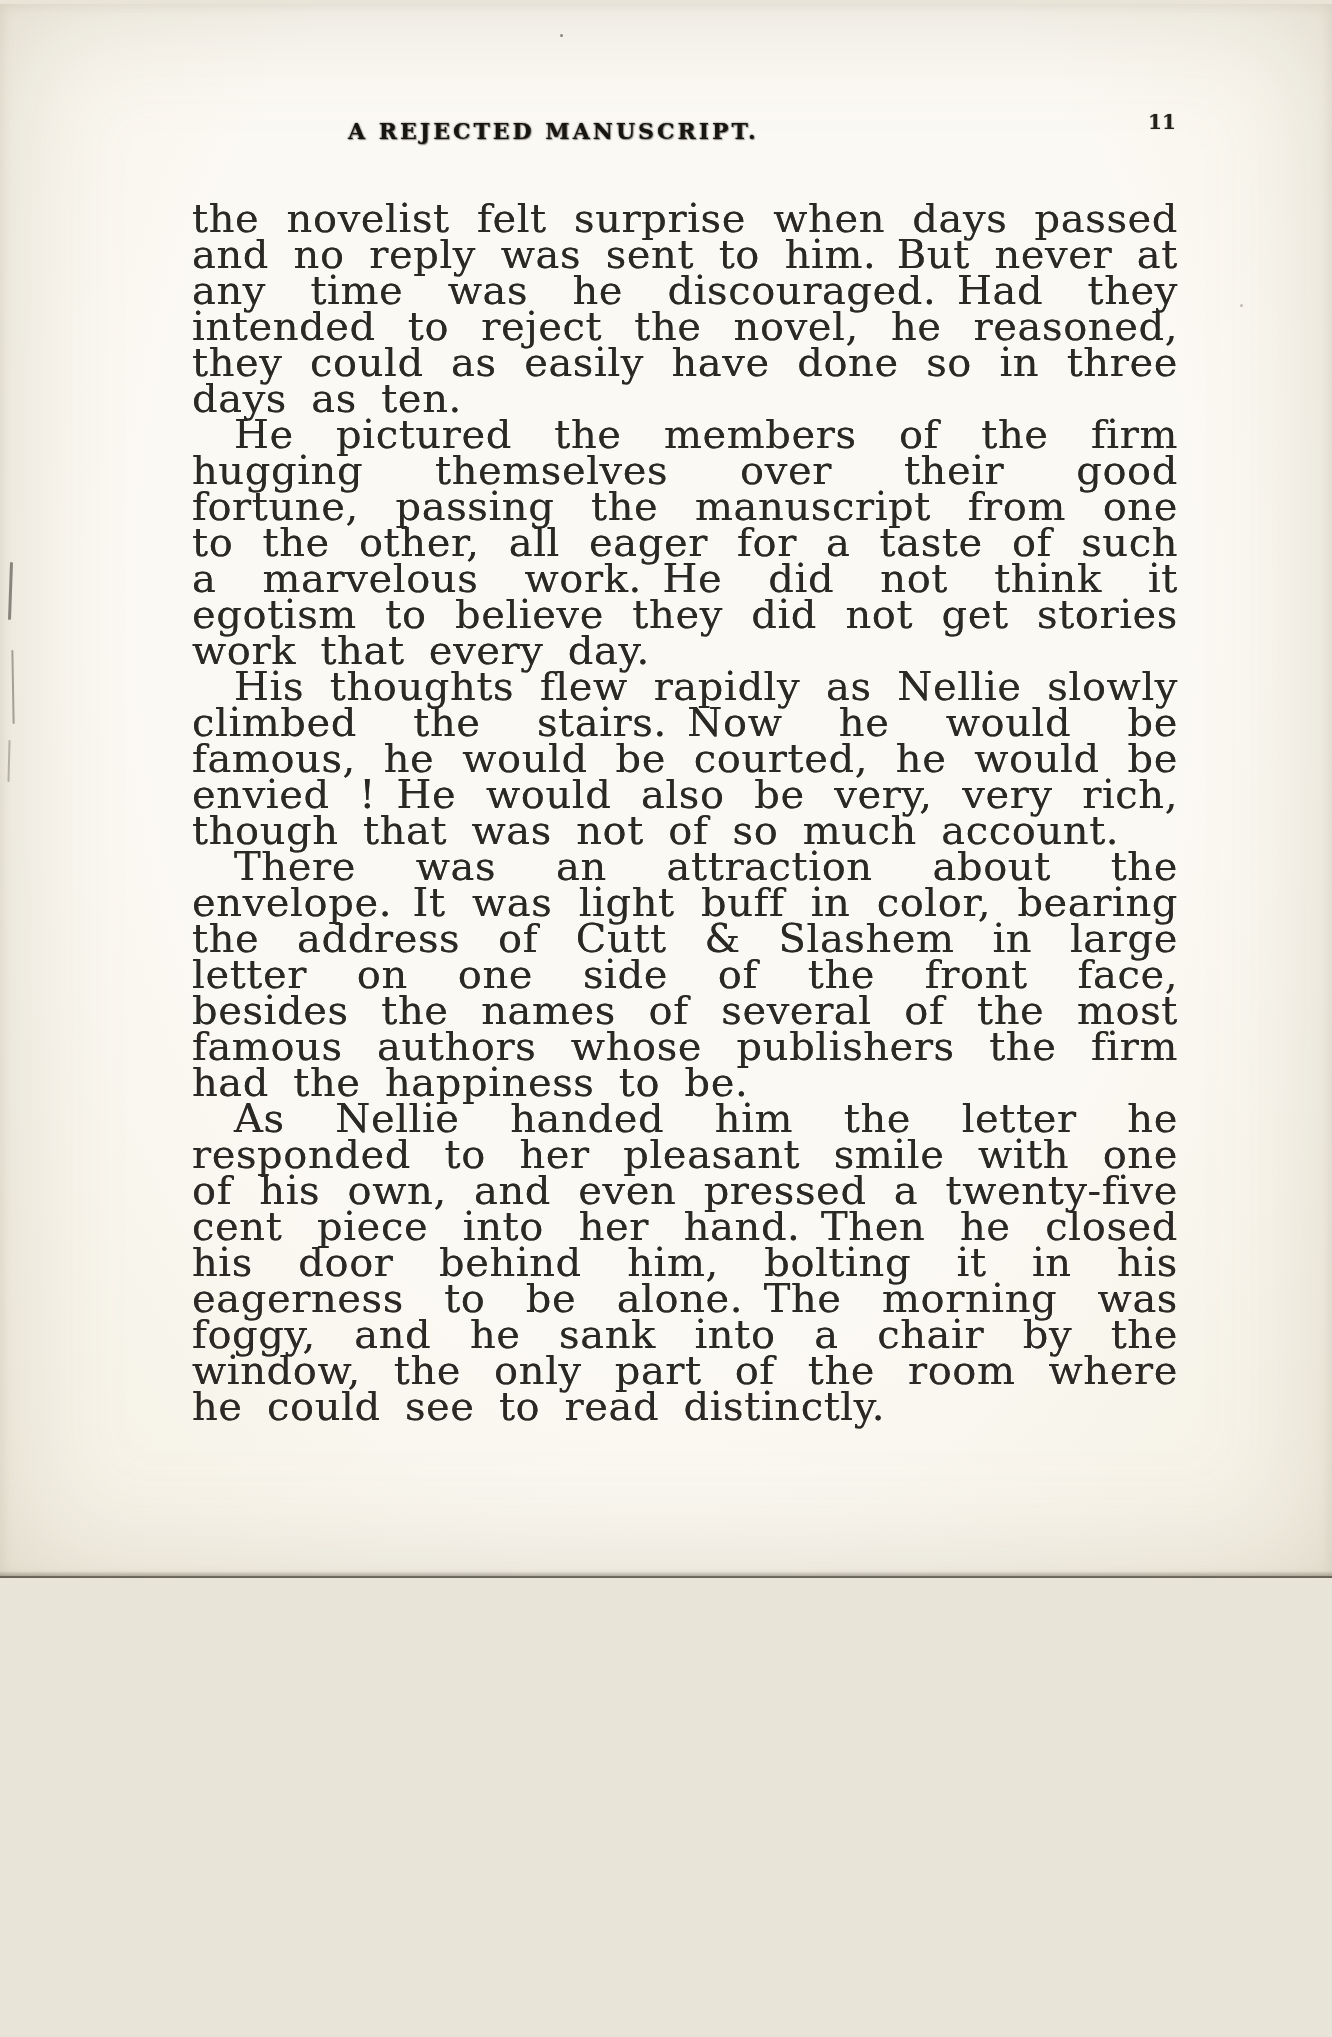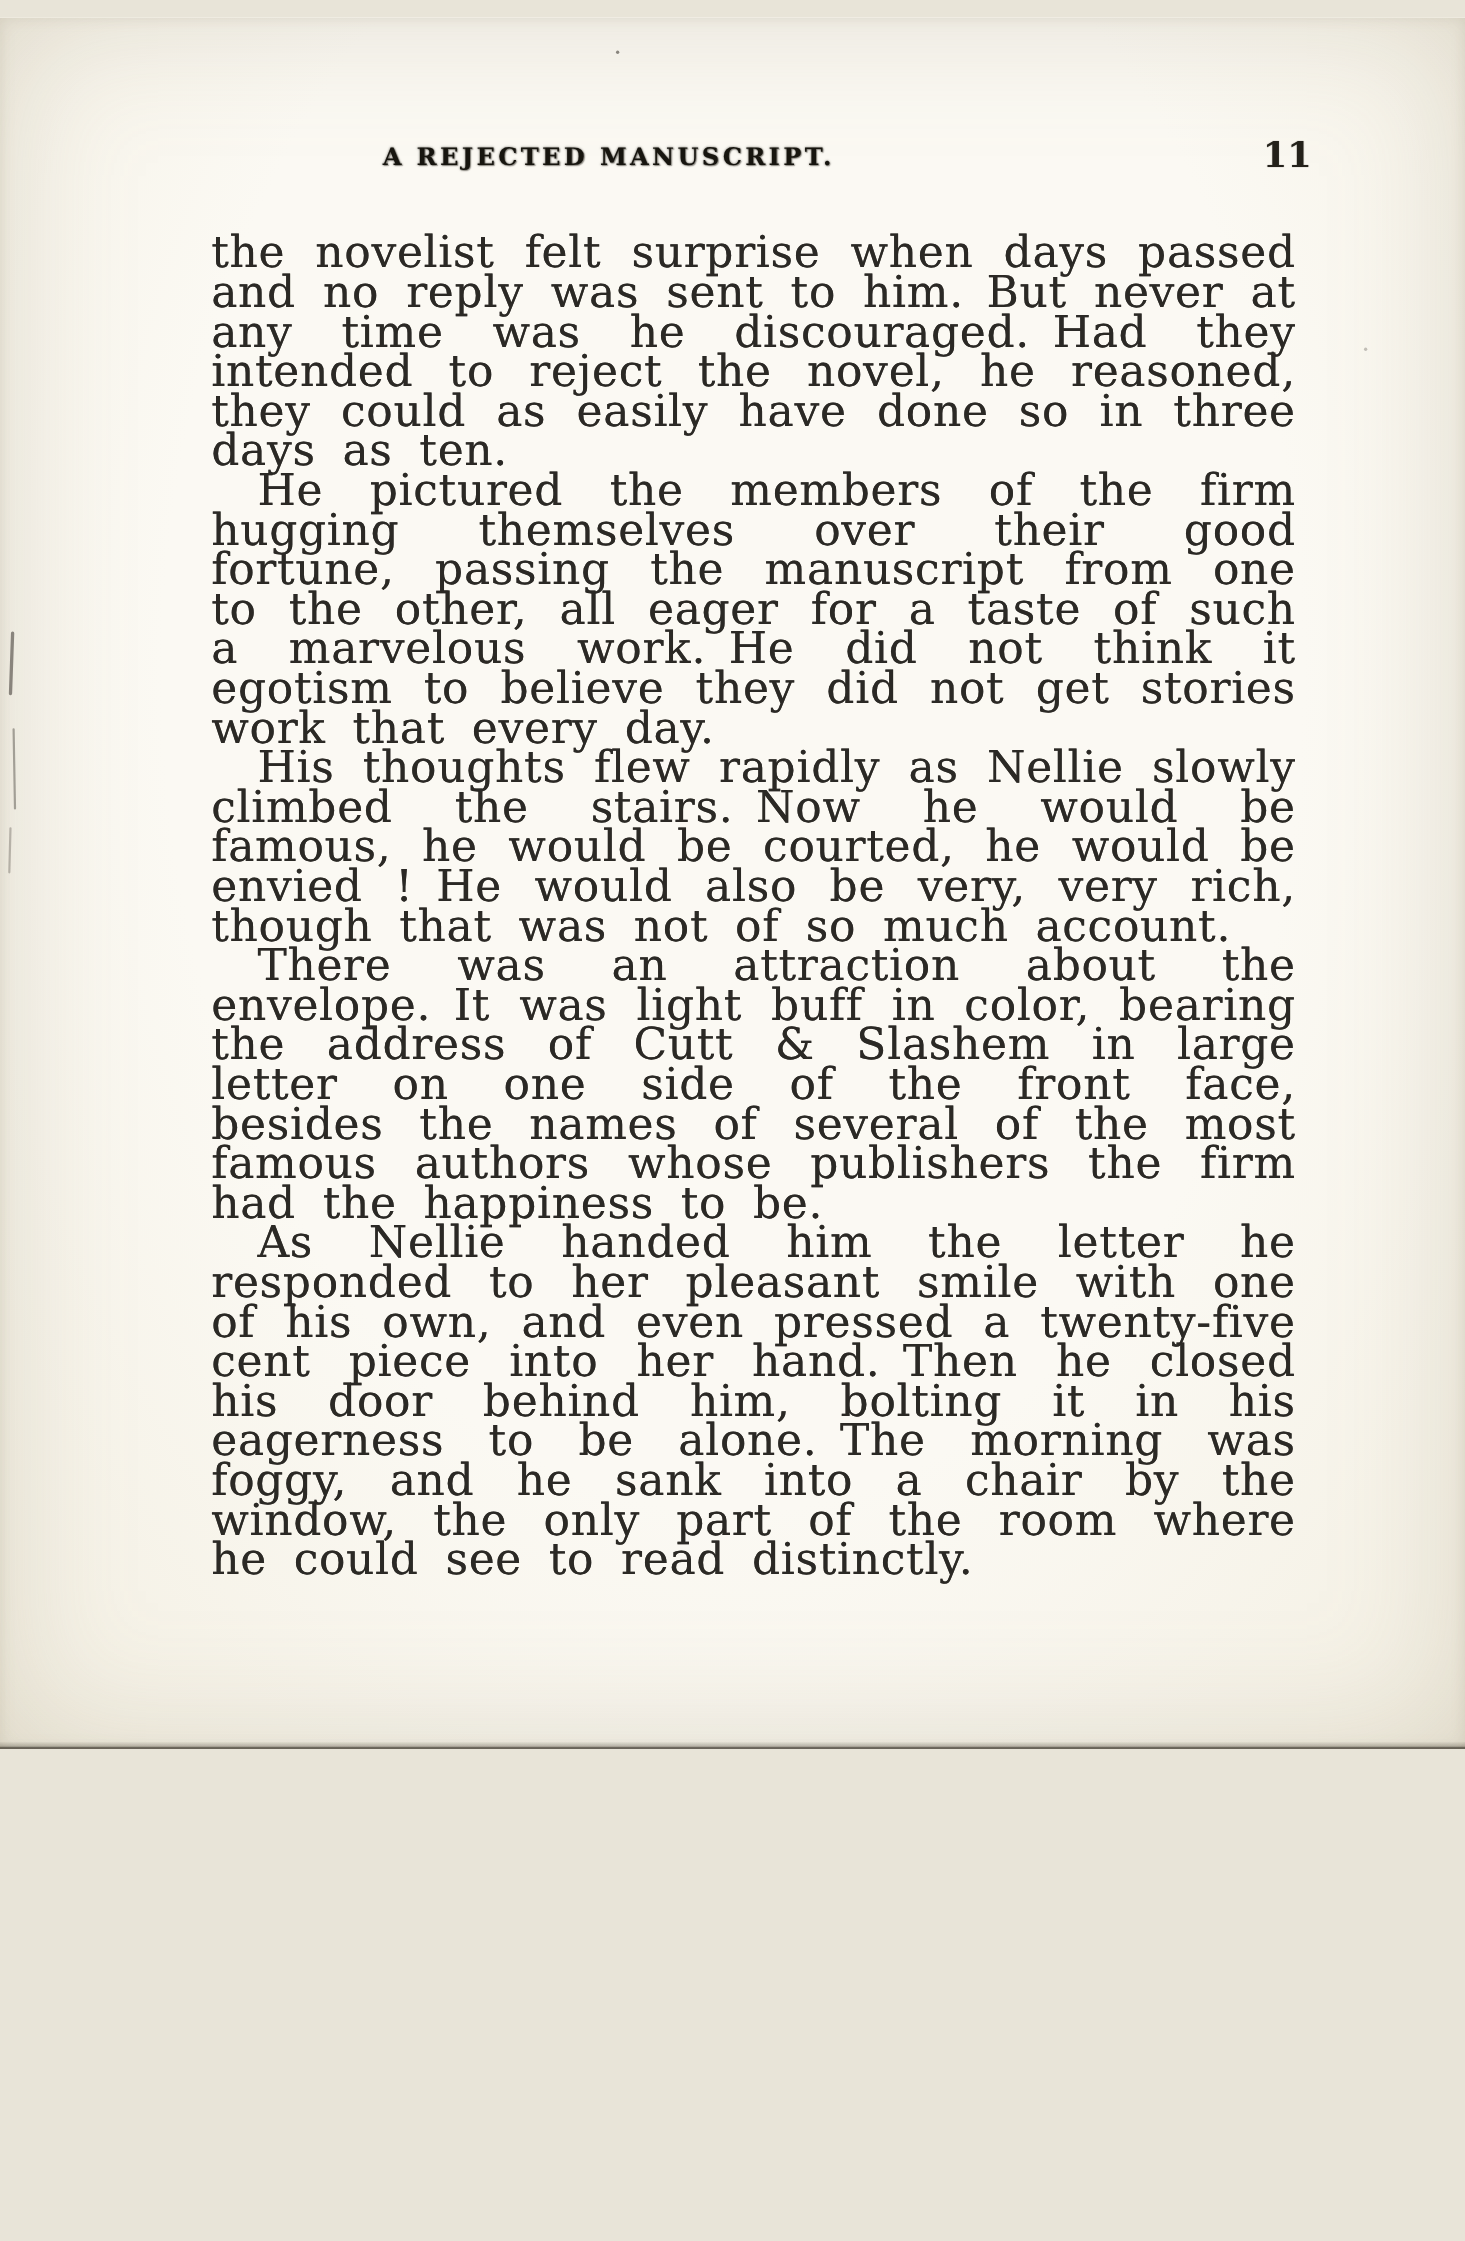--- a/index.html
+++ b/index.html
@@ -5,21 +5,21 @@
   :root{
     --paper:#f8f5ec;
     --ink:#2b2925;
   }
   *{ box-sizing:border-box; }
   html,body{ margin:0; padding:0; background:#e8e4d8; }
   .page{
     position:relative;
     width:1332px;
     height:1574px;
-    margin:16px auto;
+    margin:4px auto;
     background:radial-gradient(ellipse at 50% 38%, #fbf9f3 55%, #f3efe2 100%);
     box-shadow: inset 0 0 120px rgba(160,150,125,0.28), inset 0 0 14px rgba(140,130,105,0.20);
     overflow:hidden;
     font-family:"DejaVu Serif","Liberation Serif",serif;
     color:var(--ink);
   }
   .running-head{
     position:absolute;
     top:114px;
     left:348px;
@@ -27,21 +27,21 @@
     font-weight:700;
     letter-spacing:3px;
     color:#17150f;
     text-shadow:0 0 2px rgba(25,22,15,0.75), 1px 1px 1px rgba(25,22,15,0.35);
     white-space:nowrap;
   }
   .page-number{
     position:absolute;
     top:106px;
     left:1148px;
-    font-size:32px;
+    font-size:20px;
     font-weight:700;
     color:#24211a;
     text-shadow:0 0 1px rgba(30,26,18,0.6);
   }
   .body-text{
     position:absolute;
     top:196px;
     left:192px;
     width:986px;
     font-size:40px;

